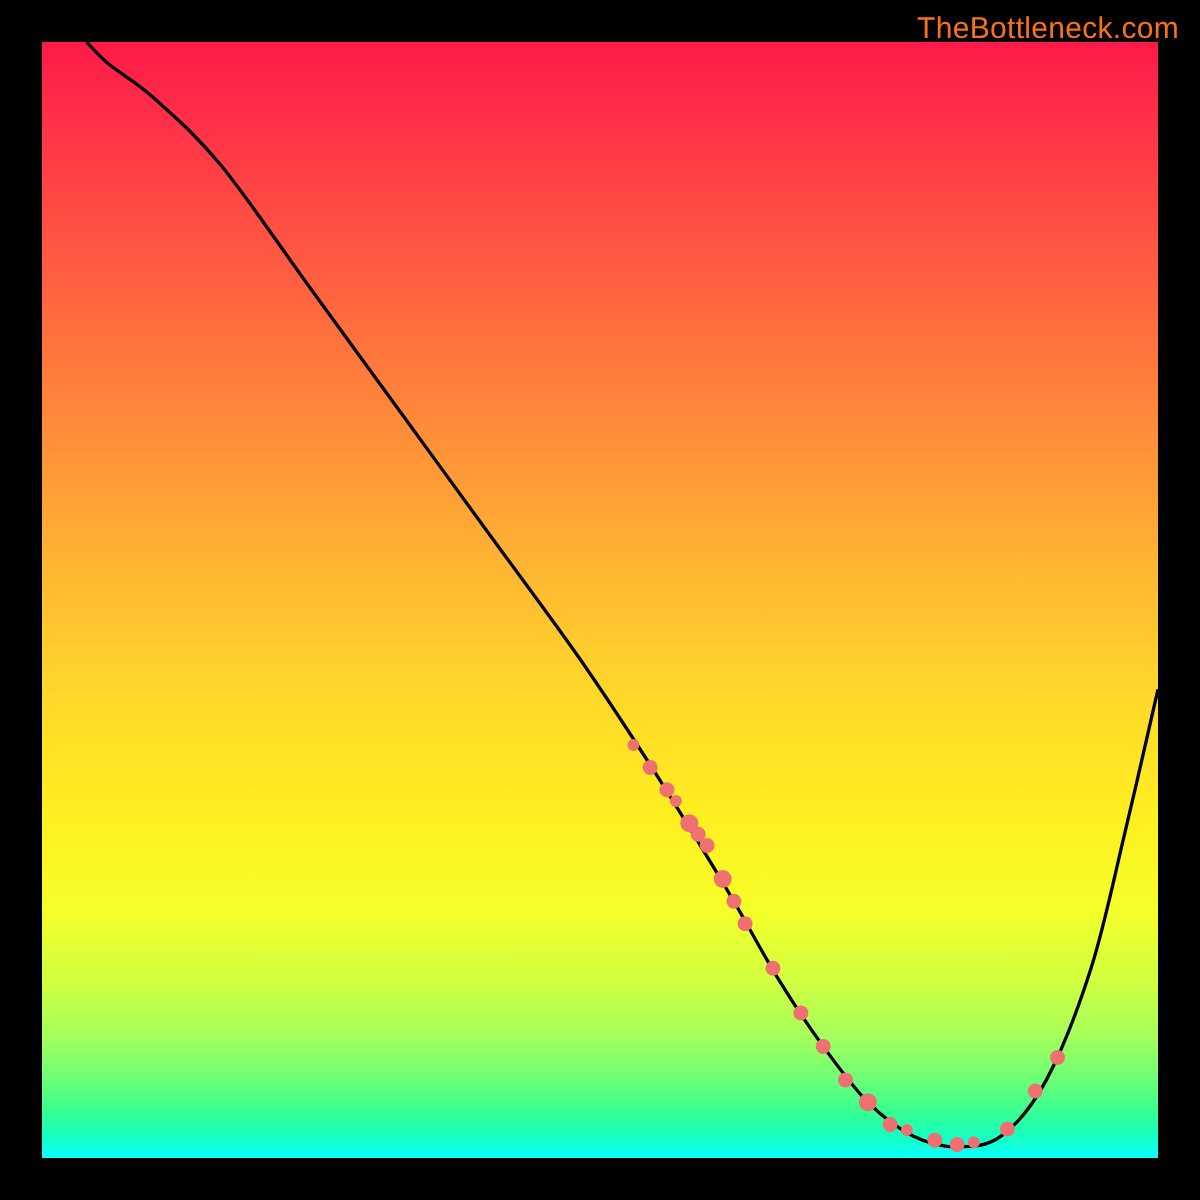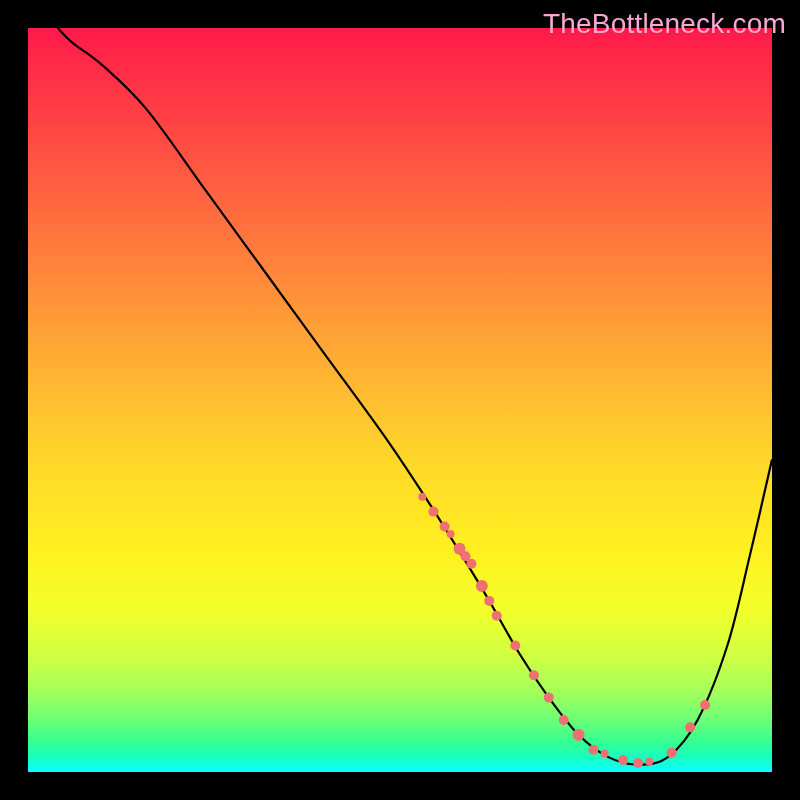--- a/index.html
+++ b/index.html
@@ -8,22 +8,22 @@
     background: #000;
     width: 800px;
     height: 800px;
     position: relative;
     font-family: Arial, sans-serif;
   }
   .watermark {
     position: absolute;
     top: 8px;
     right: 14px;
-    color: #f9a8d4;
-    font-size: 28px;
+    color: #f97316;
+    font-size: 20px;
     font-weight: 500;
     z-index: 10;
     letter-spacing: 0.2px;
   }
   .plot-area {
     position: absolute;
     left: 28px;
     top: 28px;
     width: 744px;
     height: 744px;

